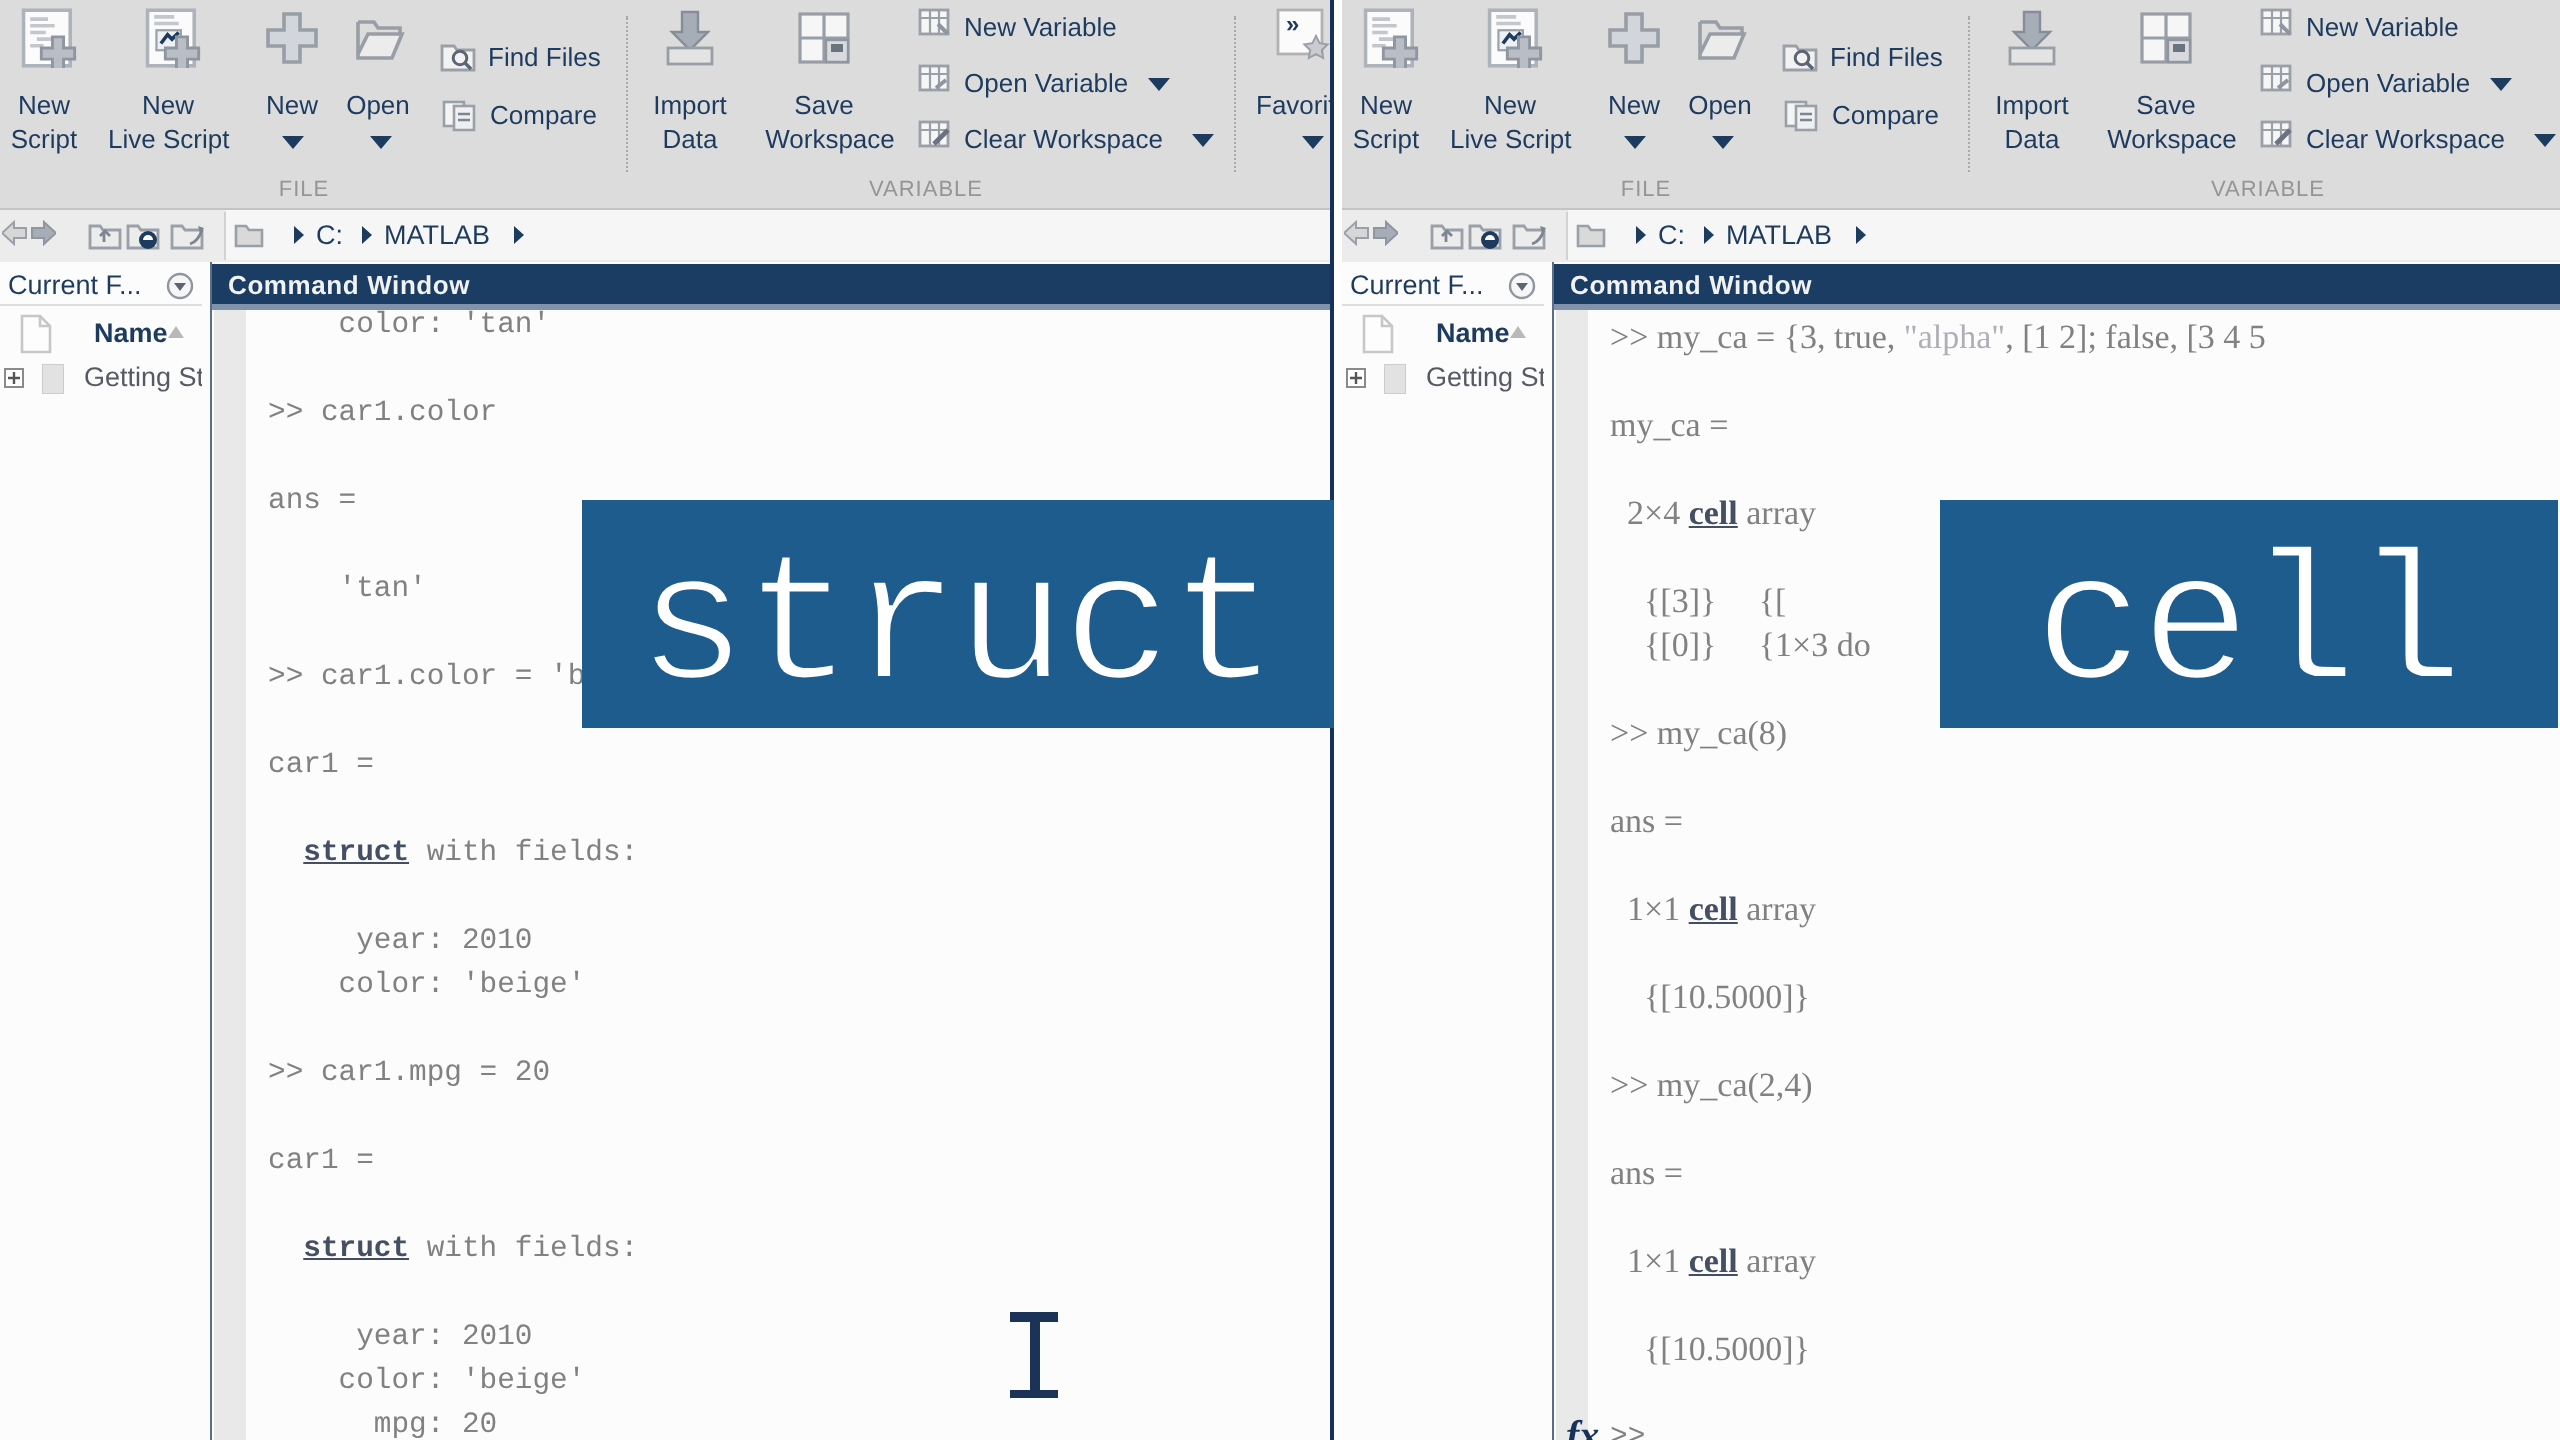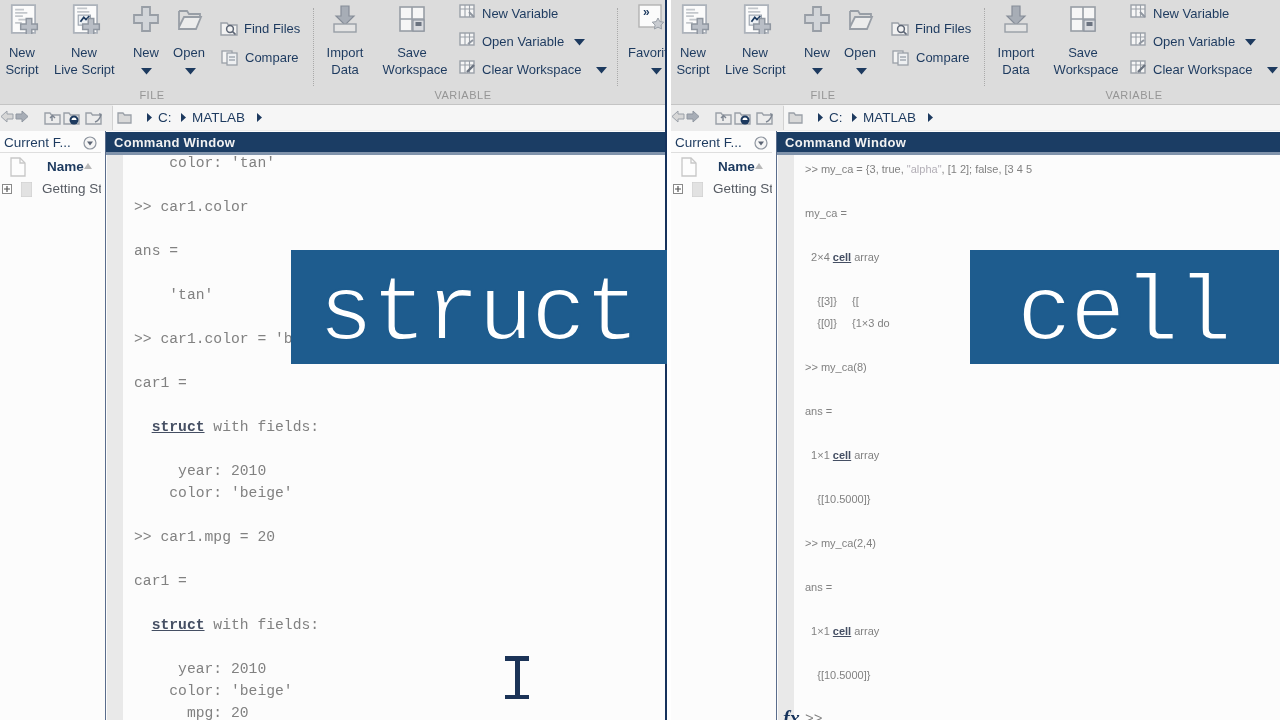--- a/index.html
+++ b/index.html
@@ -351,21 +351,21 @@
       <svg style="position:absolute;left:21px;top:182px" width="11" height="15" viewBox="0 0 11 15">
         <rect x="0" y="0" width="11" height="15" fill="#e2e2e2" stroke="#cdcdcd"></rect>
       </svg>
       <div style="position:absolute;left:42px;top:181px;font-size:13.5px;color:#565b63;white-space:nowrap">Getting Started...</div>
     </div>
     <div style="position:absolute;left:105px;top:131px;width:563px;height:589px;background:#fcfcfc;border-left:1px solid #5a6d8c"></div>
     <div style="position:absolute;left:106px;top:132px;width:562px;height:20px;background:#1b3d64"></div>
     <div style="position:absolute;left:106px;top:152px;width:562px;height:2.5px;background:#8093ab"></div>
     <div style="position:absolute;left:114px;top:135px;font-size:13px;font-weight:bold;color:#f2f2f2;letter-spacing:.3px">Command Window</div>
     <div style="position:absolute;left:107px;top:154.5px;width:16px;height:566px;background:#e9e9e9"></div>
-    <pre style="position:absolute;left:134px;top:158px;margin:0;font-family:Liberation Sans, sans-serif;font-size:11px;line-height:22px;color:#818181">&gt;&gt; my_ca = {3, true, <i>"alpha"</i>, [1 2]; false, [3 4 5
+    <pre style="position:absolute;left:134px;top:158px;margin:0;font-family:Liberation Serif, serif;font-size:17px;line-height:22px;color:#818181">&gt;&gt; my_ca = {3, true, <i>"alpha"</i>, [1 2]; false, [3 4 5
 
 my_ca =
 
   2×4 <b>cell</b> array
 
     {[3]}     {[
     {[0]}     {1×3 do
 
 &gt;&gt; my_ca(8)
 

